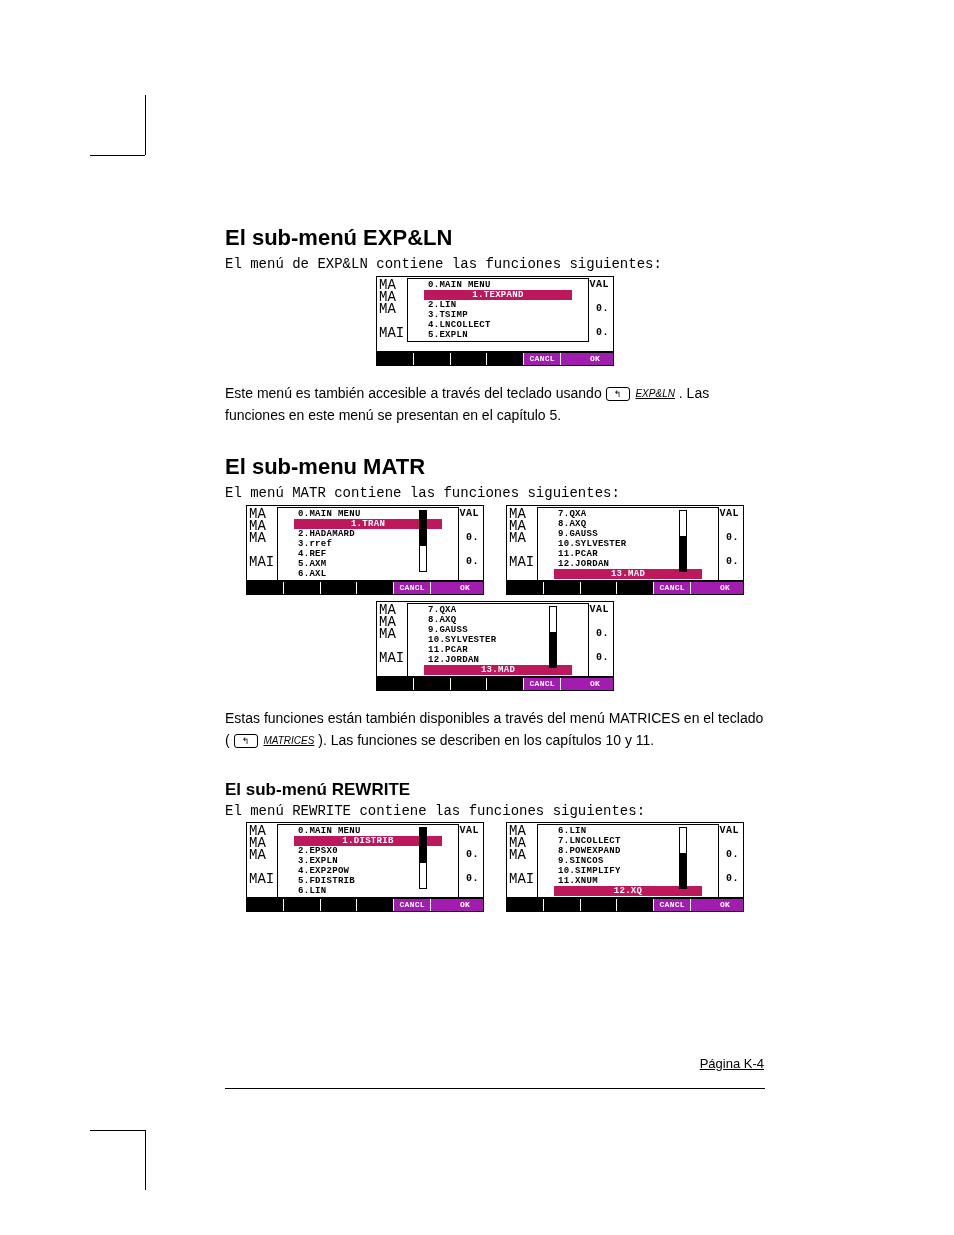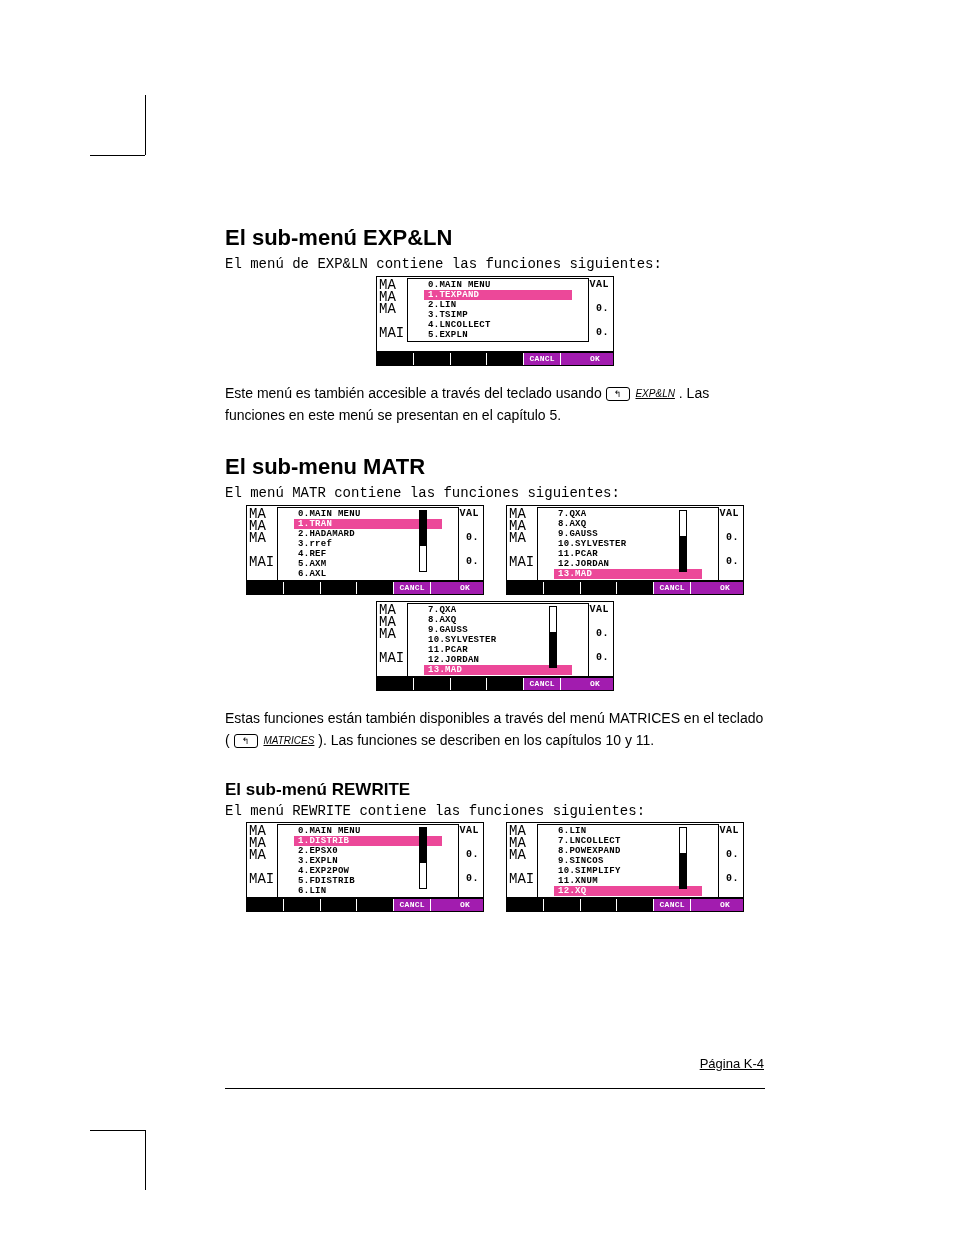--- a/index.html
+++ b/index.html
@@ -113,22 +113,23 @@
   }
   .menu-box .mi {
     padding:0 4px;
     font-size:9px;
     line-height:10px;
     white-space: nowrap;
     font-weight:bold;
     letter-spacing:0.3px;
   }
   .menu-box .mi.sel {
-    background:#ec4899;
+    background:#be185d;
     color:#fff;
+    text-align:center;
   }
   .rightvals {
     position:absolute;
     right:4px; top:2px;
     font-size:10px;
     line-height:12px;
     text-align:right;
   }
   .rightvals div { height:12px; font-weight:bold; letter-spacing:0.5px; }
   .scrollbar {

